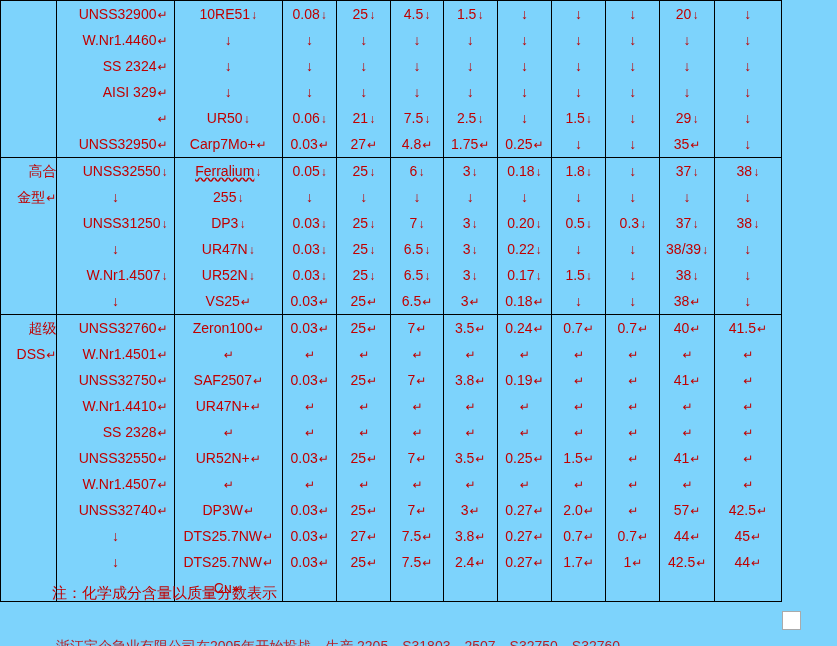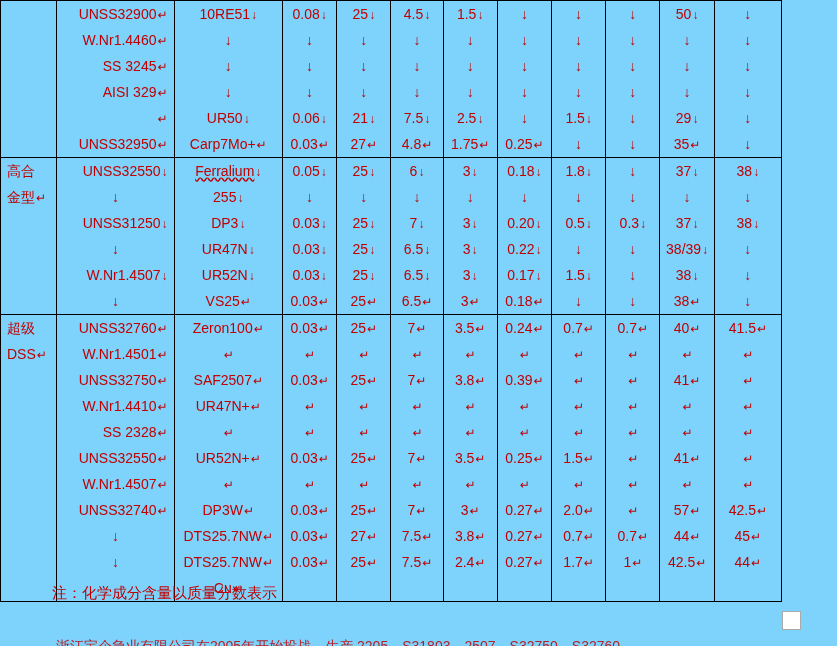--- a/index.html
+++ b/index.html
@@ -71,21 +71,21 @@
   }
   .wavy {
     text-decoration: underline;
     text-decoration-style: wavy;
     text-decoration-color: #c00000;
     text-align: right;
   }
   .straight {
     text-decoration-color: #c00000;
   }
-  .firstcol .ln { text-align: left; padding-left: 6px; }
+  .firstcol .ln { text-align: right; padding-left: 6px; }
   .note {
     position: absolute;
     left: 52px;
     top: 584px;
     color: #c00000;
     font-size: 15px;
     white-space: nowrap;
   }
   .footer-partial {
     position: absolute;
@@ -138,21 +138,21 @@
             <span class="ln">&nbsp;</span>
             <span class="ln">&nbsp;</span>
             <span class="ln">&nbsp;</span>
             <span class="ln">&nbsp;</span>
           </span>
         </td>
         <td>
           <span class="cell-lines">
             <span class="ln right"><span class="s">UNSS32900</span><span class="pm">↵</span></span>
             <span class="ln right"><span class="straight">W.Nr1.4460</span><span class="pm">↵</span></span>
-            <span class="ln right"><span>SS 3245</span><span class="pm">↵</span></span>
+            <span class="ln right"><span>SS 2324</span><span class="pm">↵</span></span>
             <span class="ln right"><span>AISI 329</span><span class="pm">↵</span></span>
             <span class="ln right"><span class="pm">↵</span></span>
             <span class="ln right"><span>UNSS32950</span><span class="pm">↵</span></span>
           </span>
         </td>
         <td>
           <span class="cell-lines">
             <span class="ln"><span>10RE51</span><span class="pm">↓</span></span>
             <span class="ln"><span class="arrow">↓</span></span>
             <span class="ln"><span class="arrow">↓</span></span>
@@ -226,21 +226,21 @@
             <span class="ln"><span class="arrow">↓</span></span>
             <span class="ln"><span class="arrow">↓</span></span>
             <span class="ln"><span class="arrow">↓</span></span>
             <span class="ln"><span class="arrow">↓</span></span>
             <span class="ln"><span class="arrow">↓</span></span>
             <span class="ln"><span class="arrow">↓</span></span>
           </span>
         </td>
         <td>
           <span class="cell-lines">
-            <span class="ln"><span>50</span><span class="pm">↓</span></span>
+            <span class="ln"><span>20</span><span class="pm">↓</span></span>
             <span class="ln"><span class="arrow">↓</span></span>
             <span class="ln"><span class="arrow">↓</span></span>
             <span class="ln"><span class="arrow">↓</span></span>
             <span class="ln"><span>29</span><span class="pm">↓</span></span>
             <span class="ln"><span>35</span><span class="pm">↵</span></span>
           </span>
         </td>
         <td>
           <span class="cell-lines">
             <span class="ln"><span class="arrow">↓</span></span>
@@ -466,21 +466,21 @@
             <span class="ln"><span>3</span><span class="pm">↵</span></span>
             <span class="ln"><span>3.8</span><span class="pm">↵</span></span>
             <span class="ln"><span>2.4</span><span class="pm">↵</span></span>
             <span class="ln"><span class="pm">&nbsp;</span></span>
           </span>
         </td>
         <td>
           <span class="cell-lines">
             <span class="ln"><span>0.24</span><span class="pm">↵</span></span>
             <span class="ln"><span class="pm">↵</span></span>
-            <span class="ln"><span>0.39</span><span class="pm">↵</span></span>
+            <span class="ln"><span>0.19</span><span class="pm">↵</span></span>
             <span class="ln"><span class="pm">↵</span></span>
             <span class="ln"><span class="pm">↵</span></span>
             <span class="ln"><span>0.25</span><span class="pm">↵</span></span>
             <span class="ln"><span class="pm">↵</span></span>
             <span class="ln"><span>0.27</span><span class="pm">↵</span></span>
             <span class="ln"><span>0.27</span><span class="pm">↵</span></span>
             <span class="ln"><span>0.27</span><span class="pm">↵</span></span>
             <span class="ln"><span class="pm">&nbsp;</span></span>
           </span>
         </td>

